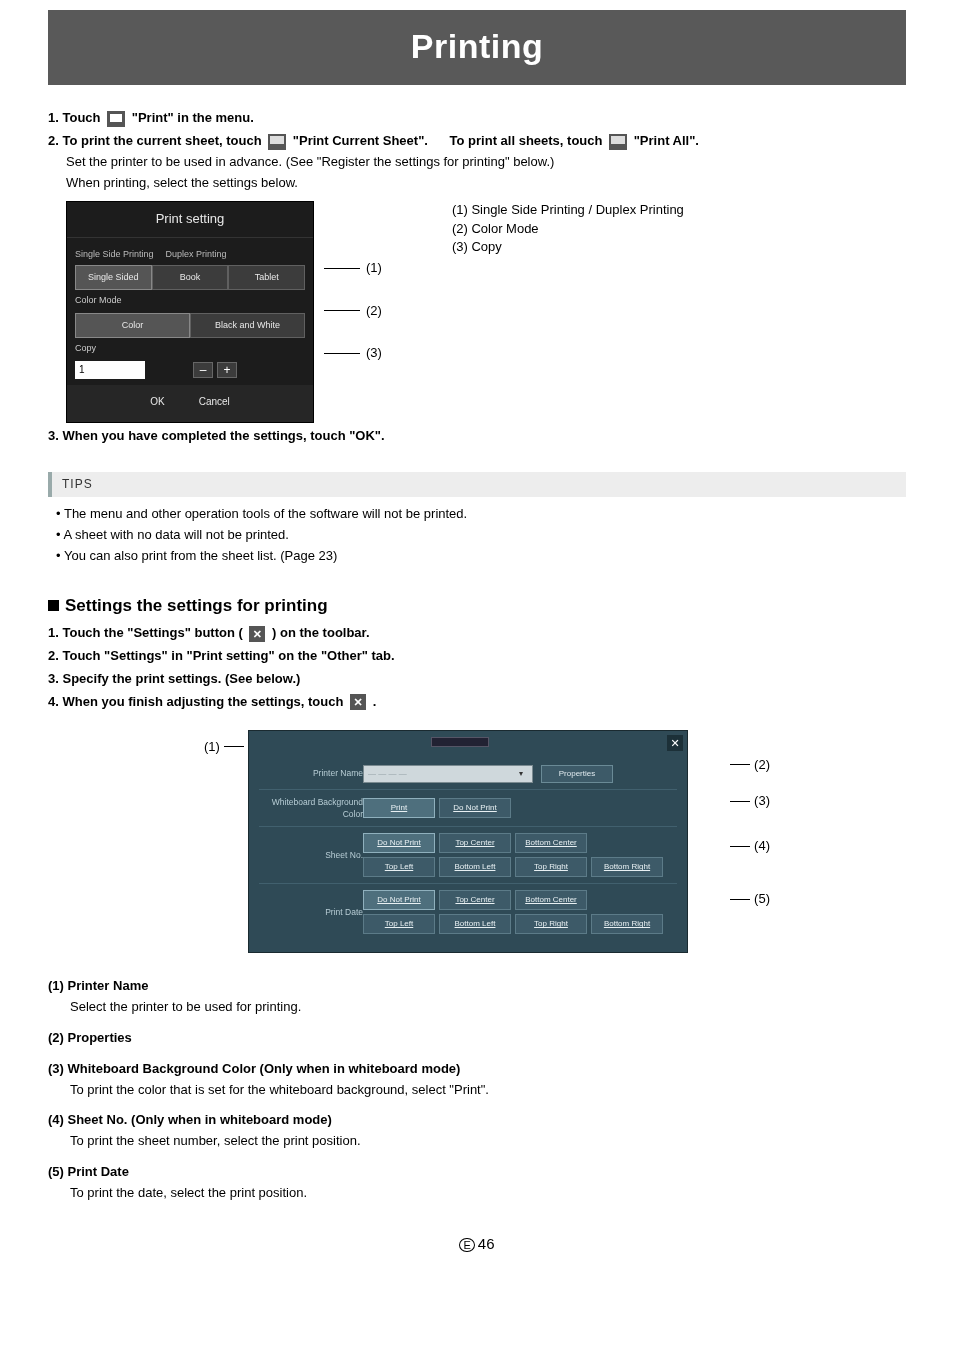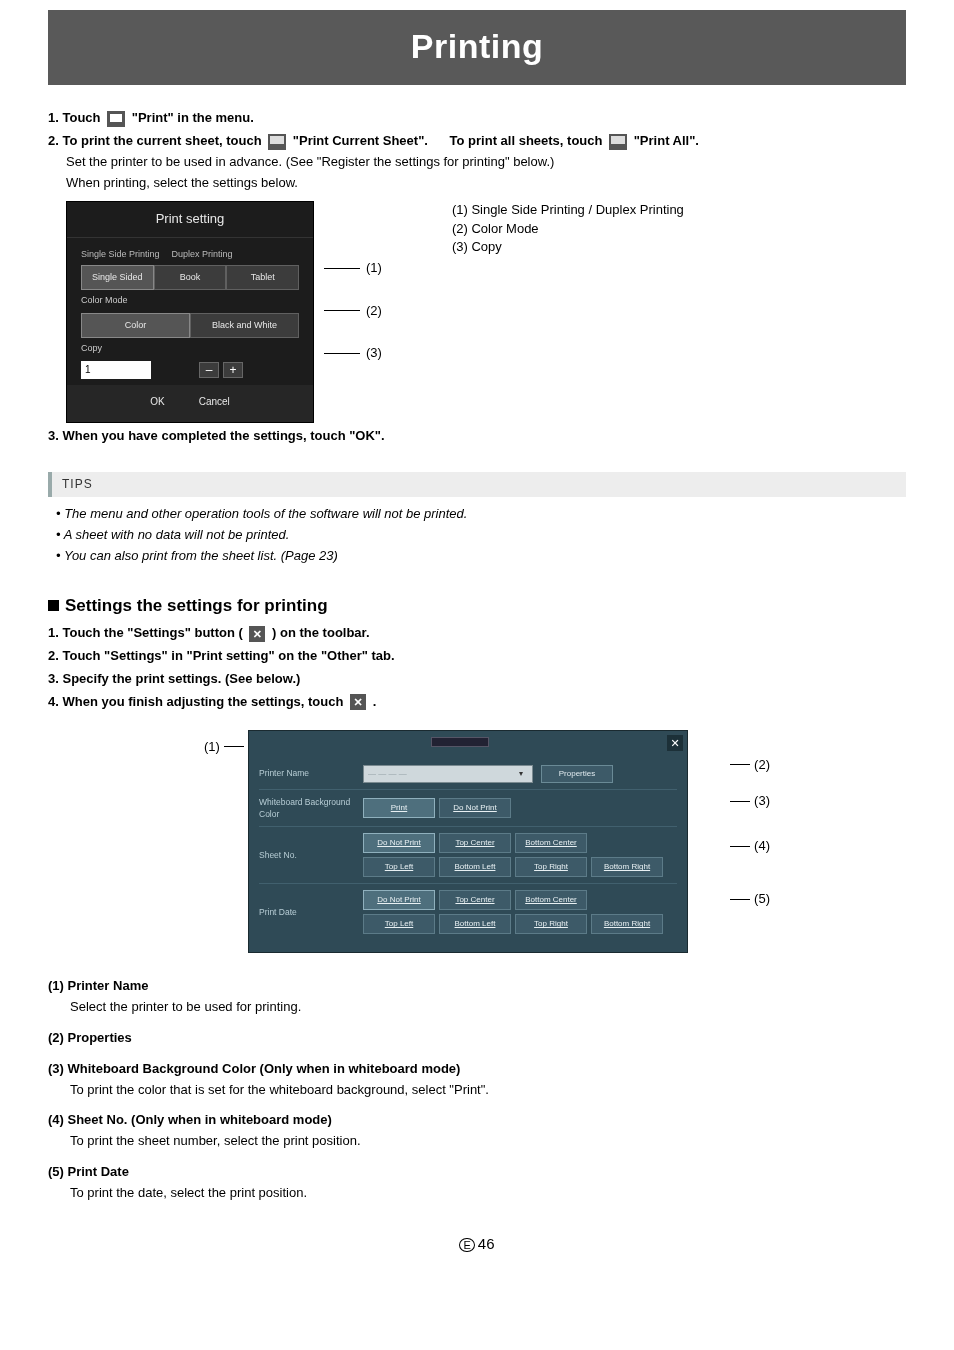--- a/index.html
+++ b/index.html
@@ -46,21 +46,21 @@
   .body-text { margin-left: 18px; margin-top:2px; }
   .row { display: flex; align-items: flex-start; margin-top: 8px; }
 
   
   .ps-wrap { display:flex; align-items:flex-start; gap:10px; margin-left:18px; }
   .ps-dialog {
     width: 248px; background:#1c1c1c; color:#e8e8e8;
     border:1px solid #000; font-size:10px;
   }
   .ps-title { text-align:center; font-size:13px; padding:8px 0 8px; border-bottom:1px solid #333; }
-  .ps-body { padding: 10px 14px 6px; }
+  .ps-body { padding: 10px 8px 6px; }
   .ps-label { font-size:9px; color:#ccc; margin: 4px 0 6px; }
   .ps-tabs { display:flex; gap:12px; font-size:9px; color:#bbb; margin-bottom:4px;}
   .ps-btnrow { display:flex; gap:0; margin-bottom:4px; }
   .ps-btn {
     flex:1; background:#3c3c3c; border:1px solid #606060; color:#e8e8e8;
     text-align:center; padding:5px 2px; font-size:9px;
   }
   .ps-btn.sel { background:#555; border-color:#888; }
   .ps-btn.half { flex:1; }
   .ps-copyrow { display:flex; align-items:center; gap:8px; }
@@ -70,40 +70,40 @@
   .ps-foot { display:flex; justify-content:center; gap:34px; padding:10px 0 12px; background:#262626; font-size:10px; }
   .annot-col { display:flex; flex-direction:column; gap:24px; margin-top:58px; font-size:13px; color:#000; }
   .annot-line { display:flex; align-items:center; gap:6px; }
   .leader { width:36px; border-top:1px solid #000; }
   .notes-col { margin-left:70px; margin-top:0px; }
 
   .tips-head {
     background:#ededed; padding:4px 10px; font-size:12px; letter-spacing:1px;
     border-left:4px solid #9aa; margin-top:26px; color:#333;
   }
-  ul.tips { list-style:none; margin:8px 0 0 8px;font-style:italic; }
+  ul.tips { list-style:none; margin:8px 0 0 8px; }
   ul.tips li::before { content:"• "; }
   ul.tips li { margin-bottom:2px; }
 
   .blk-square { display:inline-block; width:11px; height:11px; background:#000; margin-right:6px; vertical-align:baseline;}
   h3.section { font-size:17px; margin-top:28px; font-weight:bold; }
 
   
   .set-wrap { position:relative; width:480px; margin: 18px 0 24px 200px; }
   .set-dialog {
     width:440px; background:#2f4a56; color:#dfe9ee; font-size:9px;
     border:1px solid #1a2a30; position:relative;
   }
   .set-topbar { display:flex; justify-content:space-between; align-items:center; padding:4px 4px 2px 4px; }
   .set-close { width:16px; height:16px; background:#1c3038; color:#fff; text-align:center; line-height:16px; font-size:11px; }
   .set-resize { width:58px; height:10px; background:#223; border:1px solid #556; margin:0 auto 2px;}
   .set-body { padding: 6px 10px 12px 10px; }
   .set-row { display:flex; align-items:center; padding:6px 0; border-bottom:1px solid #41606e; }
   .set-row:last-child { border-bottom:none; }
-  .set-lbl { width:104px; color:#b7cdd5; font-size:8.5px; }
+  .set-lbl { width:104px; color:#b7cdd5; font-size:8.5px;text-align:right; }
   .set-cells { display:flex; flex-wrap:wrap; gap:4px; flex:1; }
   .set-cell {
     width:72px; height:20px; background:#3d5a68; border:1px solid #5c7b88;
     display:flex; align-items:center; justify-content:center; color:#e8f0f3; font-size:8px;text-decoration:underline;
   }
   .set-cell.sel { background:#4e6f7d; border-color:#8fb0bd; }
   .set-dd {
     width:170px; height:18px; background:#cfd8dc; border:1px solid #7a8a90;
     display:flex; align-items:center; padding:0 4px; color:#6a7a80; font-size:8px; gap:4px;
   }

